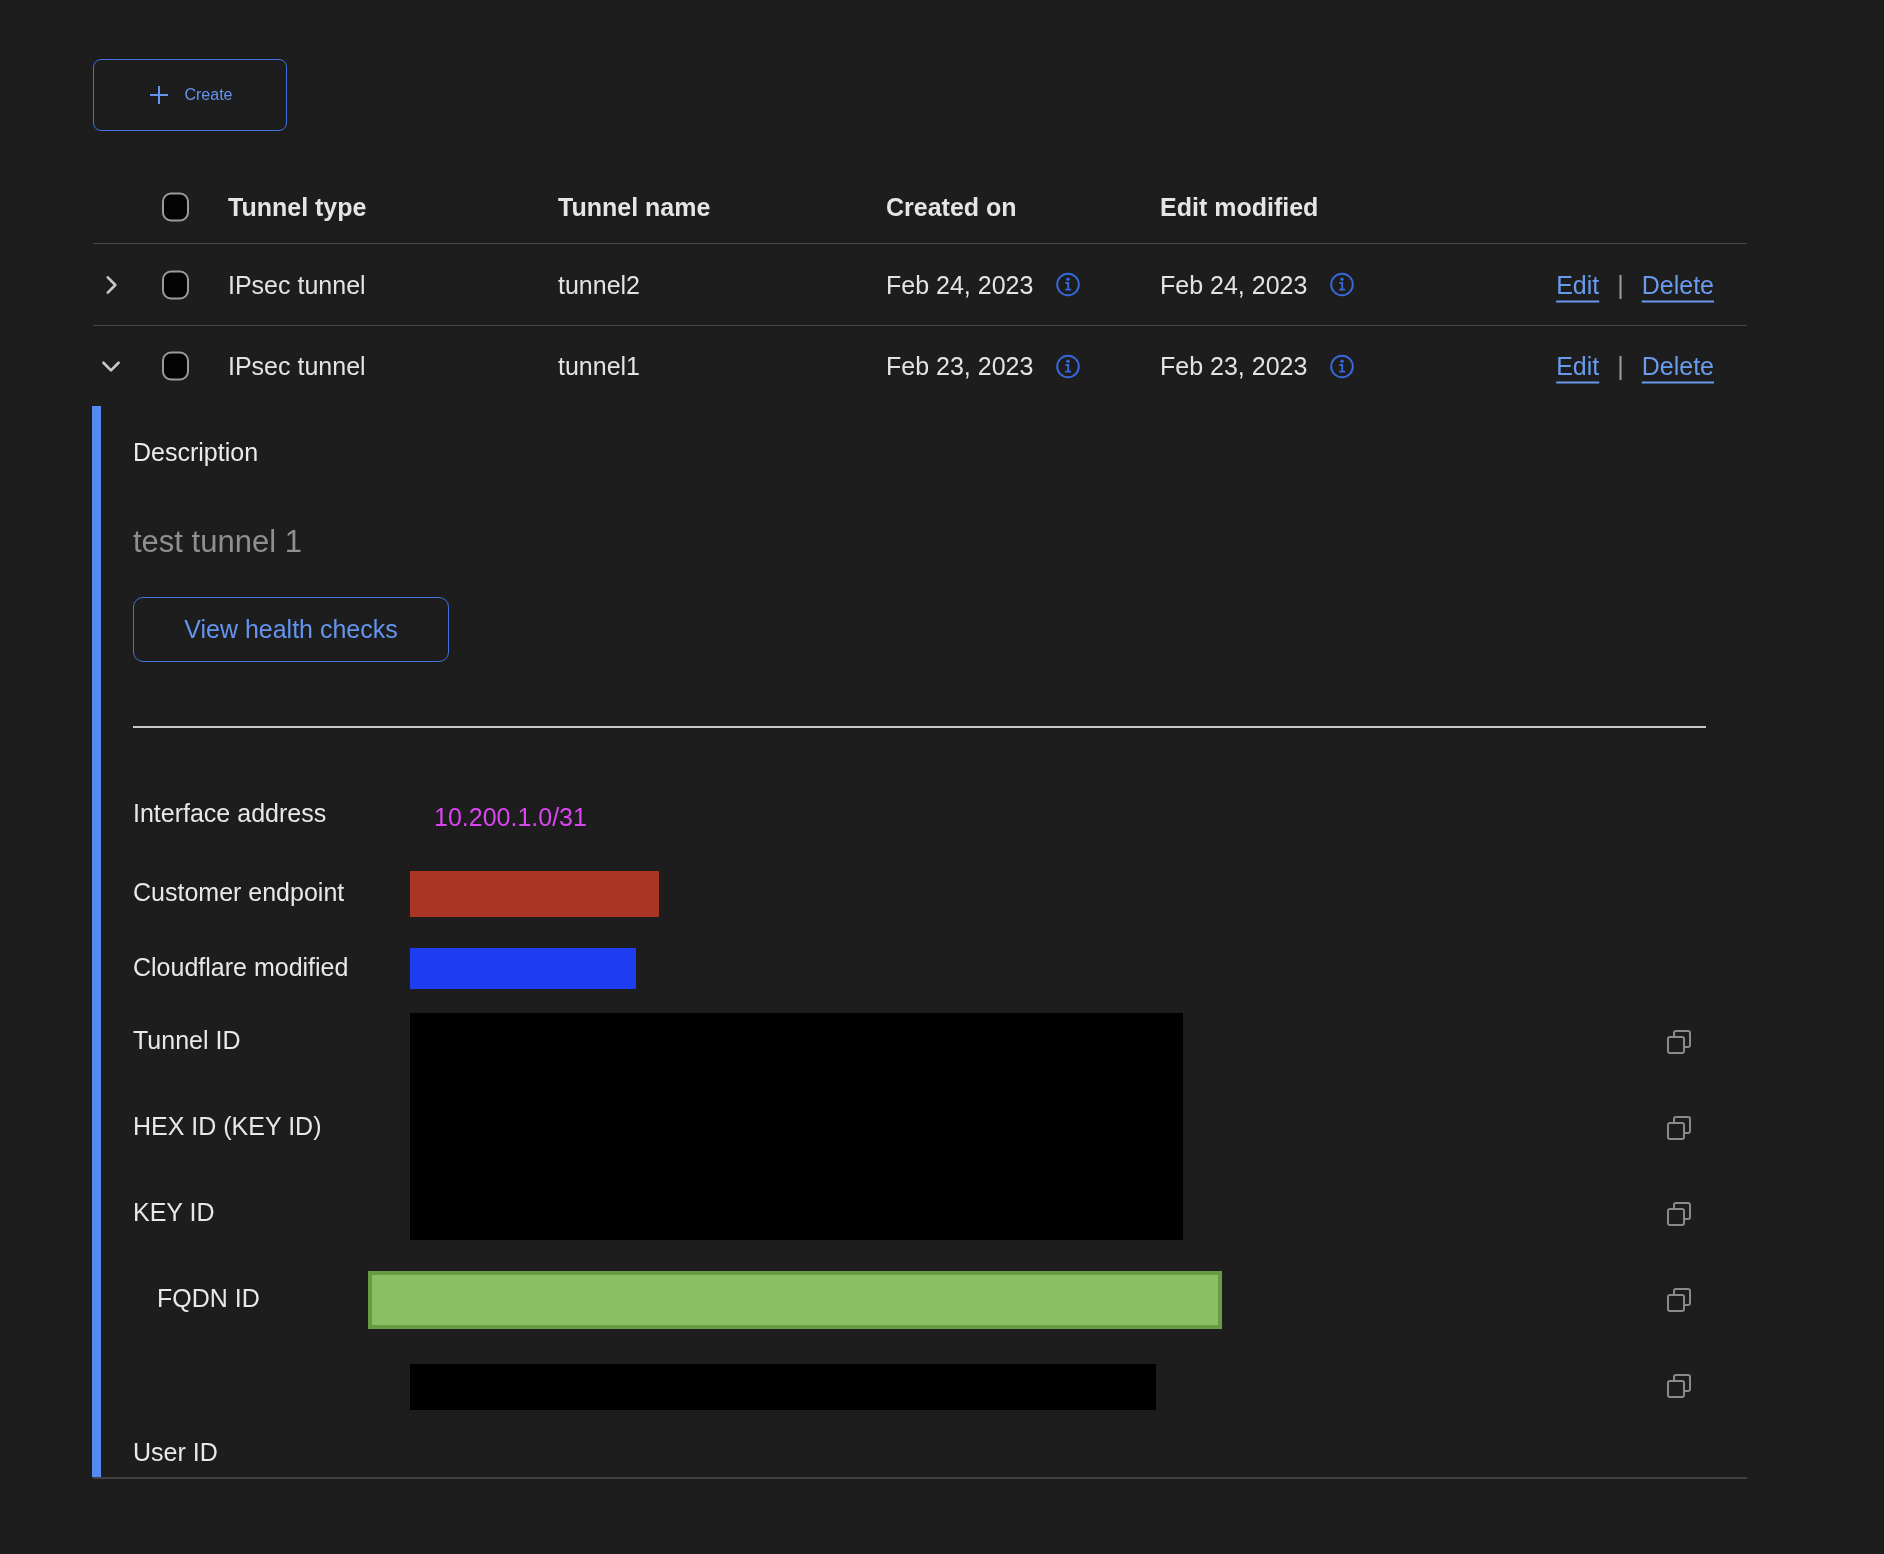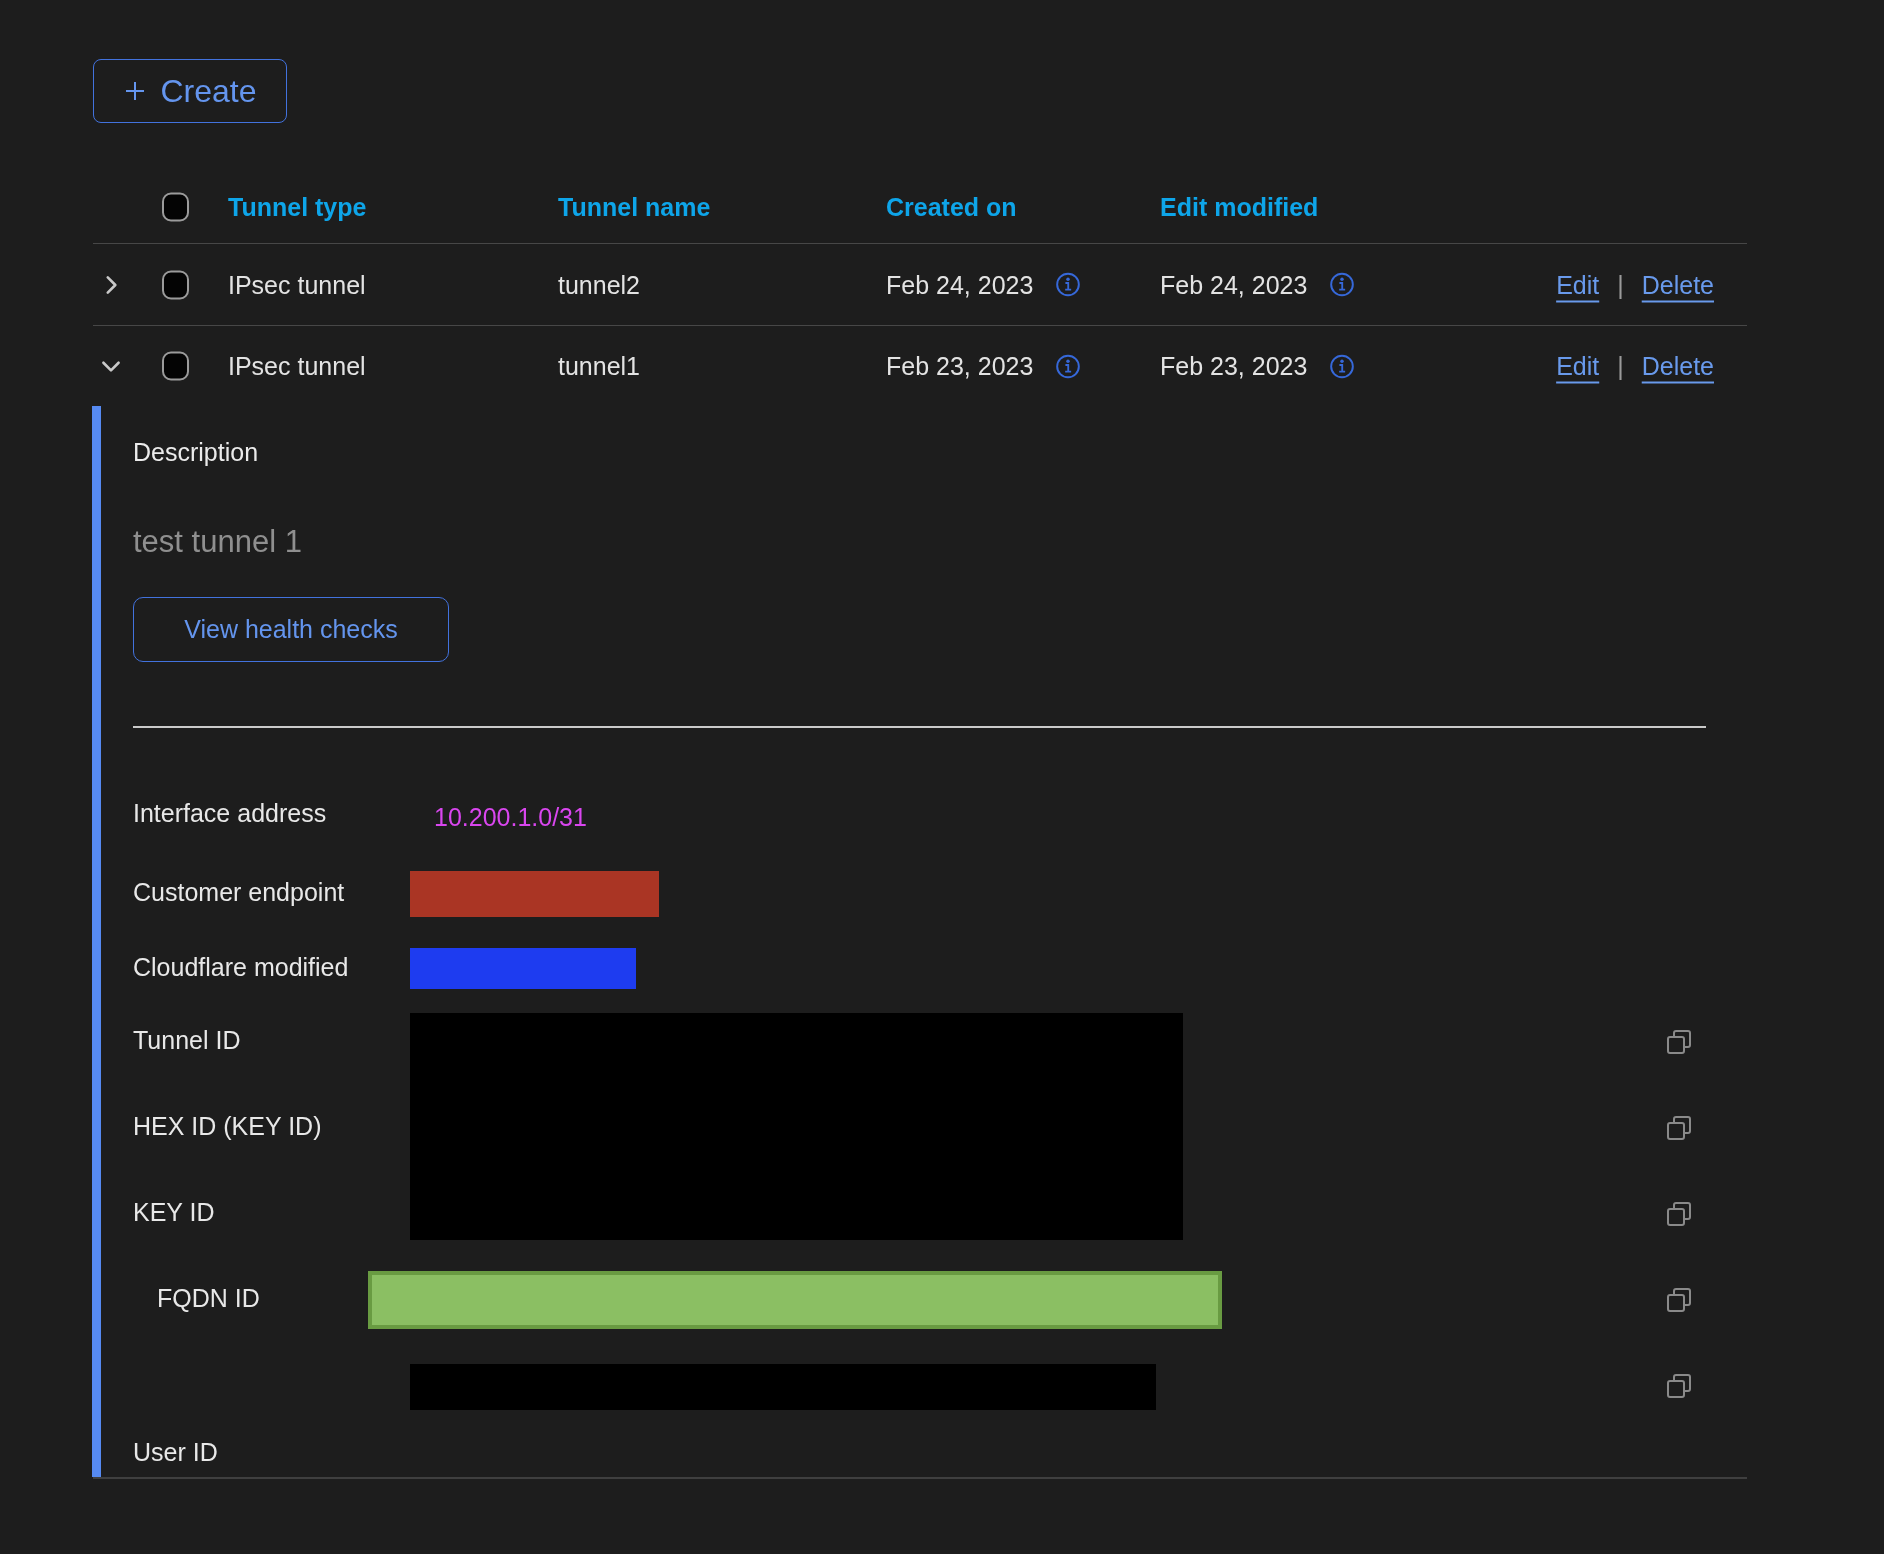--- a/index.html
+++ b/index.html
@@ -2,38 +2,38 @@
 <html><head>
 <meta charset="utf-8">
 <style>
   html,body{margin:0;padding:0;background:#1d1d1d;}
   .screen{
     position:relative;width:1884px;height:1554px;background:#1d1d1d;
     font-family:"Liberation Sans",sans-serif;color:#e6e6e6;overflow:hidden;
   }
   
   .create-btn{
-    position:absolute;left:93px;top:59px;width:194px;height:64px;box-sizing:border-box;
+    position:absolute;left:93px;top:59px;width:194px;height:72px;box-sizing:border-box;
     background:transparent;border:1.5px solid #4272dd;border-radius:8px;
-    color:#6495ee;font-size:32px;font-family:inherit;
+    color:#6495ee;font-size:16px;font-family:inherit;
     display:flex;align-items:center;justify-content:center;gap:13px;cursor:pointer;
   }
   
   .thead{position:absolute;left:93px;top:170px;width:1654px;height:73px;border-bottom:1px solid #474747;}
   .trow-1{position:absolute;left:93px;top:244px;width:1654px;height:81px;border-bottom:1px solid #474747;}
   .trow-2{position:absolute;left:93px;top:326px;width:1654px;height:80px;}
   .cell{position:absolute;top:50%;transform:translateY(-50%);white-space:nowrap;}
   .c-chevron{left:3px;width:30px;height:30px;display:flex;align-items:center;justify-content:center;}
   .c-cb{left:69px;}
   .c-type{left:135px;}
   .c-name{left:465px;}
   .c-created{left:793px;display:flex;align-items:center;gap:22px;}
   .c-modified{left:1067px;display:flex;align-items:center;gap:22px;}
   .c-actions{right:33px;display:flex;align-items:center;}
-  .th{font-weight:700;color:#0ea5e9;font-size:25px;}
+  .th{font-weight:700;color:#e5e5e5;font-size:25px;}
   .td{font-size:25px;color:#e3e3e3;}
   .checkbox{display:inline-block;width:27px;height:29px;box-sizing:border-box;
     border:2px solid #9b9b9b;border-radius:9px;background:#040404;cursor:pointer;}
   .link{color:#699aec;font-size:25px;text-decoration:underline;text-underline-offset:7px;
     text-decoration-thickness:2px;cursor:pointer;}
   .pipe{color:#9a9a9a;font-size:25px;margin:0 18px;}
   .icon-btn{cursor:pointer;display:inline-flex;}
   
   .exp-bar{position:absolute;left:92px;top:406px;width:9px;height:1071px;background:#568af2;}
   .bottom-divider{position:absolute;left:93px;top:1477px;width:1654px;height:2px;background:#3f3f3f;}

